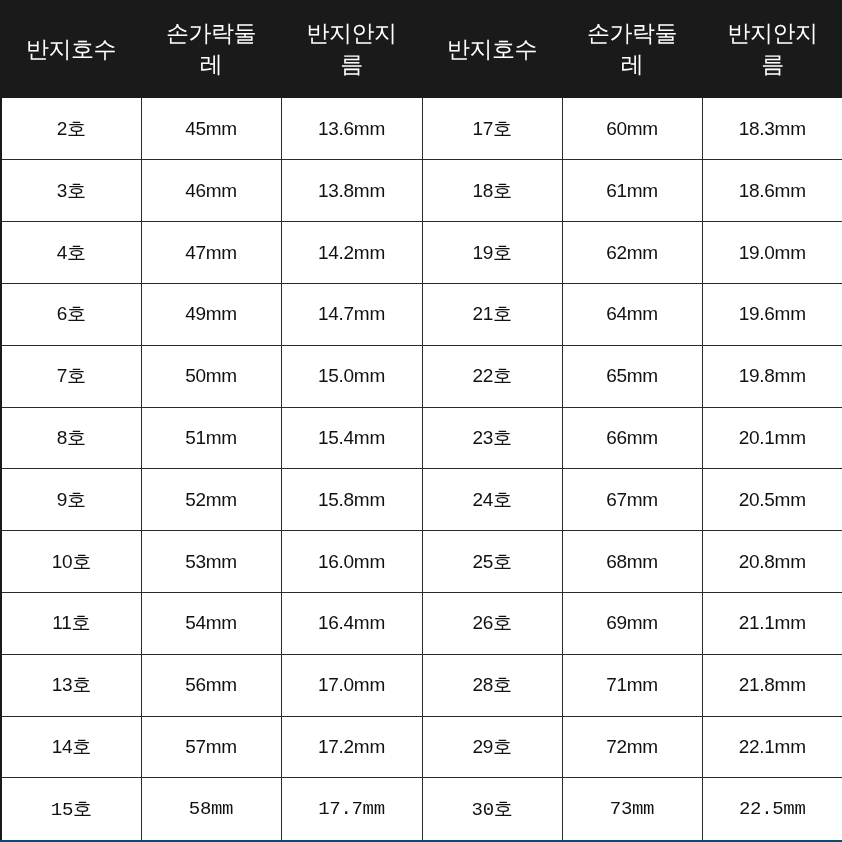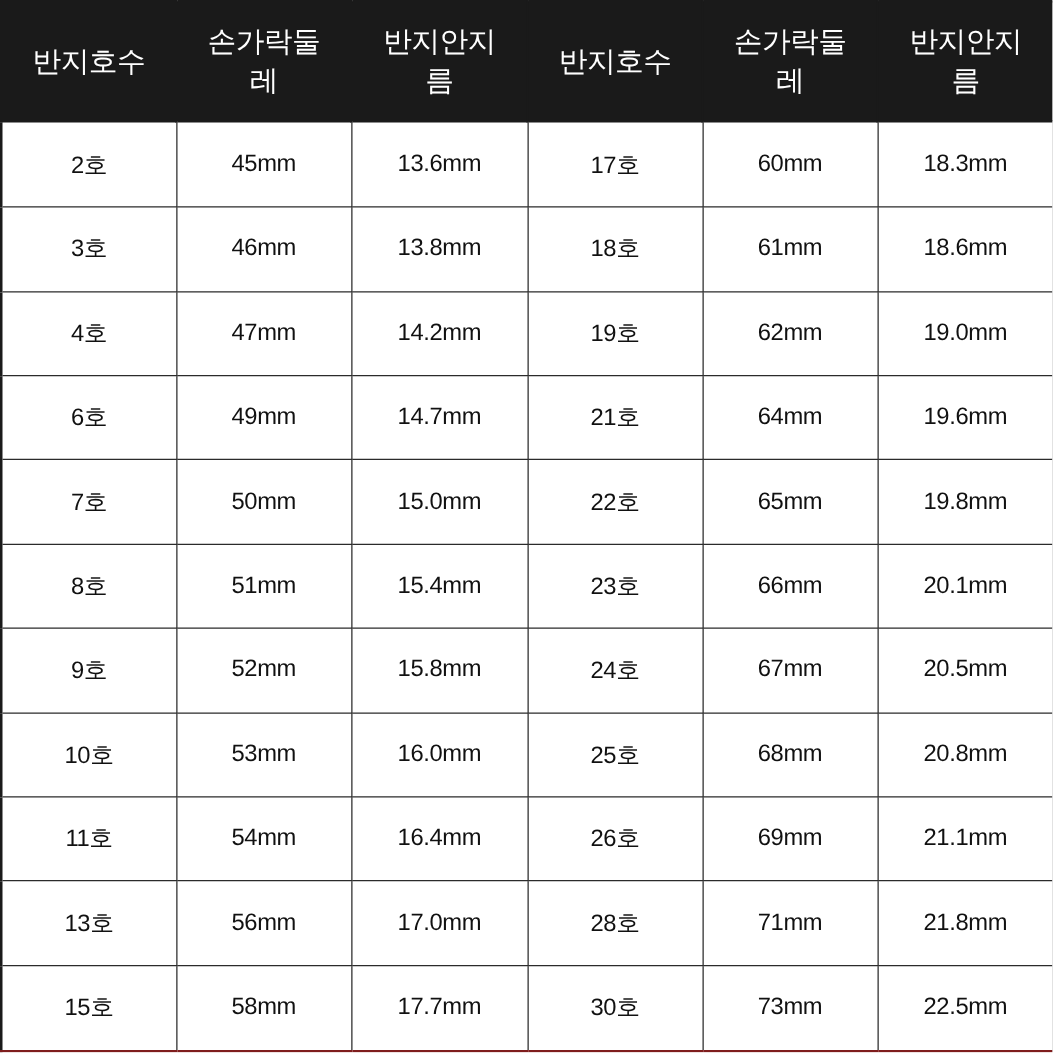--- a/index.html
+++ b/index.html
@@ -49,21 +49,22 @@
   }
   table.ring-table tr td:first-child,
   table.ring-table tr th:first-child {
     border-left: 2px solid #1a1a1a;
   }
   table.ring-table tr td:last-child,
   table.ring-table tr th:last-child {
     border-right: 2px solid #1a1a1a;
   }
   table.ring-table tbody tr:last-child td {
-    border-bottom: 2px solid #7f1d1d;
+    border-bottom: 2px solid #0c4a6e;
+    font-family: Liberation Mono, monospace;
   }
   col.c-size { width: 140px; }
   col.c-circ { width: 140px; }
   col.c-diam { width: 141px; }
 </style>
 </head>
 <body>
 
 <div id="page">
   <table class="ring-table">
@@ -160,20 +161,28 @@
       </tr>
       <tr>
         <td>13호</td>
         <td>56mm</td>
         <td>17.0mm</td>
         <td>28호</td>
         <td>71mm</td>
         <td>21.8mm</td>
       </tr>
       <tr>
+        <td>14호</td>
+        <td>57mm</td>
+        <td>17.2mm</td>
+        <td>29호</td>
+        <td>72mm</td>
+        <td>22.1mm</td>
+      </tr>
+      <tr>
         <td>15호</td>
         <td>58mm</td>
         <td>17.7mm</td>
         <td>30호</td>
         <td>73mm</td>
         <td>22.5mm</td>
       </tr>
     </tbody>
   </table>
 </div>

